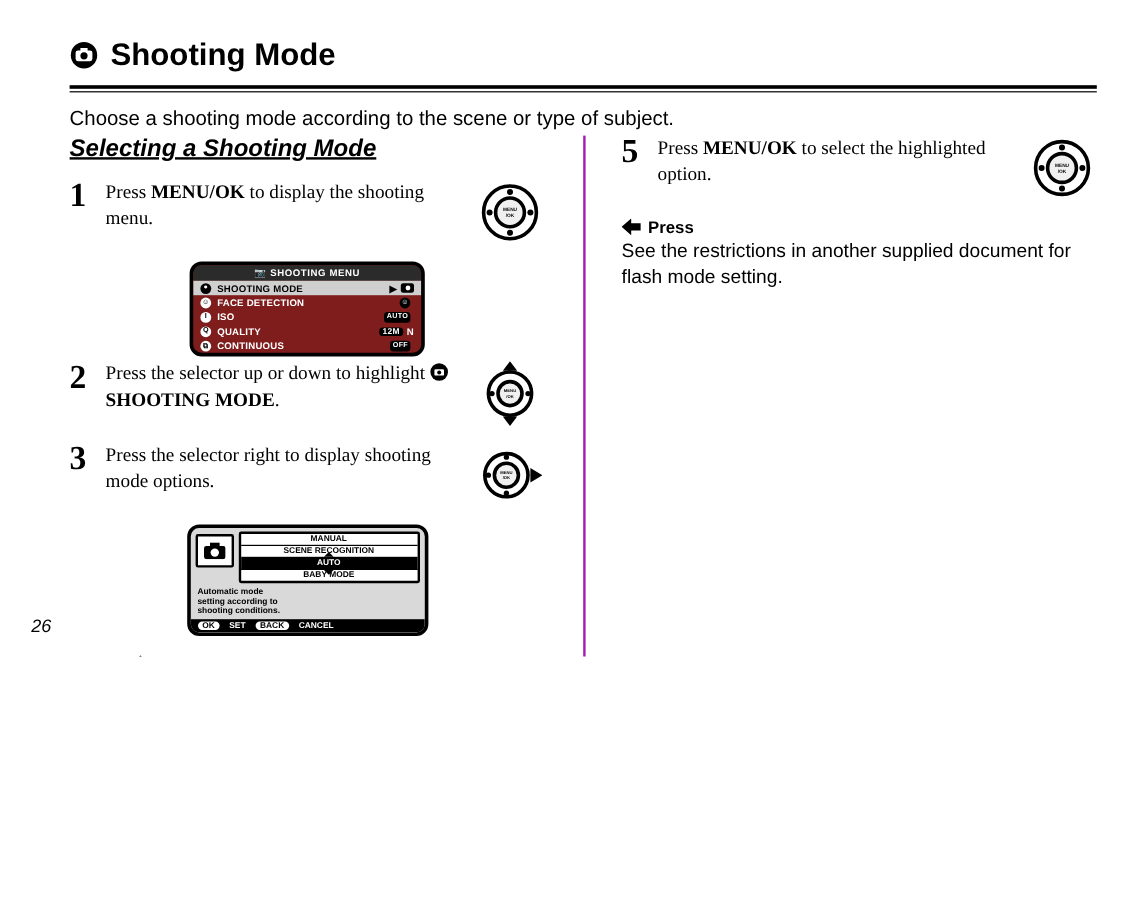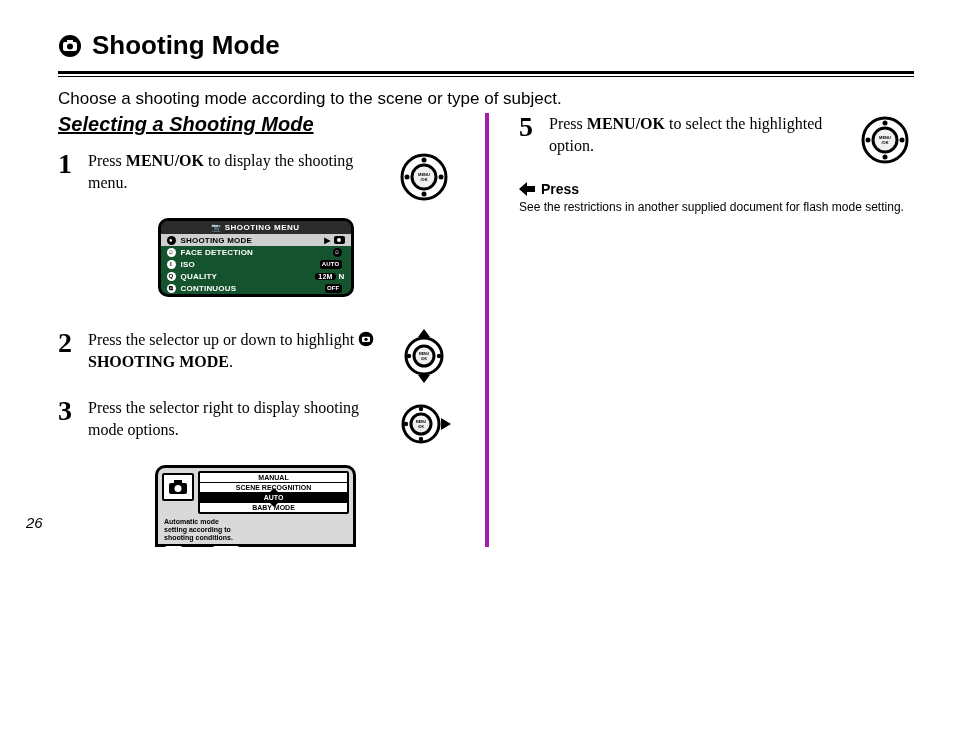--- a/index.html
+++ b/index.html
@@ -38,21 +38,21 @@
   }
   .columns {
     display: flex;
     gap: 30px;
   }
   .col {
     flex: 1 1 50%;
     min-width: 0;
   }
   .col.left {
-    border-right: 4px solid #a21caf;
+    border-right: 2px solid #a21caf;
     padding-right: 32px;
   }
   .subhead {
     font-size: 20px;
     font-weight: 700;
     font-style: italic;
     text-decoration: underline;
     margin-bottom: 14px;
   }
   .step {
@@ -83,21 +83,21 @@
   }
   .note-head {
     font-weight: 700;
     font-size: 14px;
     margin: 6px 0 2px 0;
     display: flex;
     align-items: center;
     gap: 6px;
   }
   .note-body {
-    font-size: 12px;
+    font-size: 16px;
     line-height: 1.35;
   }
   .page-num {
     position: absolute;
     left: 26px;
     bottom: 16px;
     font-size: 15px;
     font-style: italic;
     font-weight: 400;
   }
@@ -110,24 +110,24 @@
   .camera-icon-inline {
     display: inline-block;
     vertical-align: -2px;
     width: 16px;
     height: 16px;
   }
 
   
   .menu-screen {
     width: 190px;
-    margin: 8px auto 32px auto;
+    margin: 8px auto 4px auto;
     border: 3px solid #000;
     border-radius: 10px;
-    background: #14532d;
+    background: #7f1d1d;
     font-family: Arial, sans-serif;
     overflow: hidden;
   }
   .menu-header {
     background: #2b2b2b;
     color: #fff;
     font-size: 8px;
     letter-spacing: 0.5px;
     text-align: center;
     padding: 2px 0;

